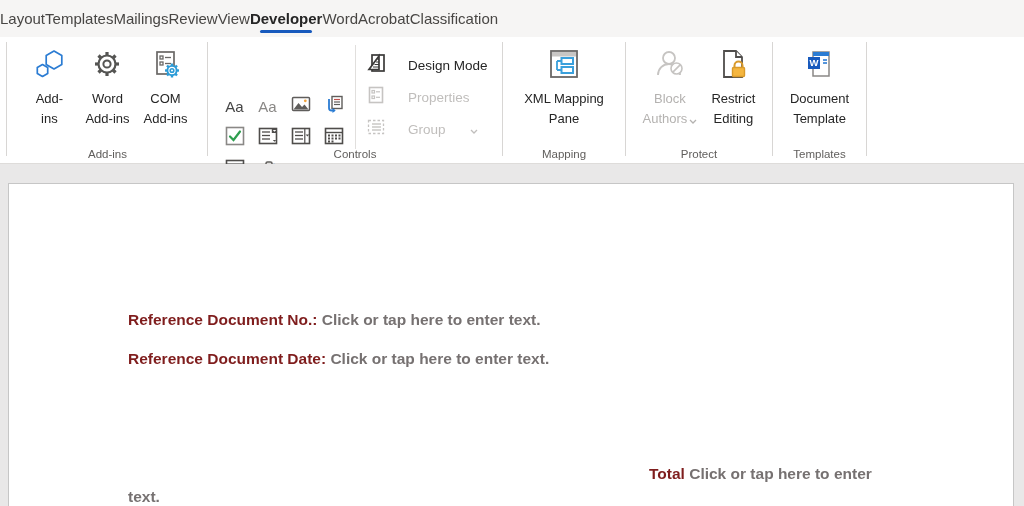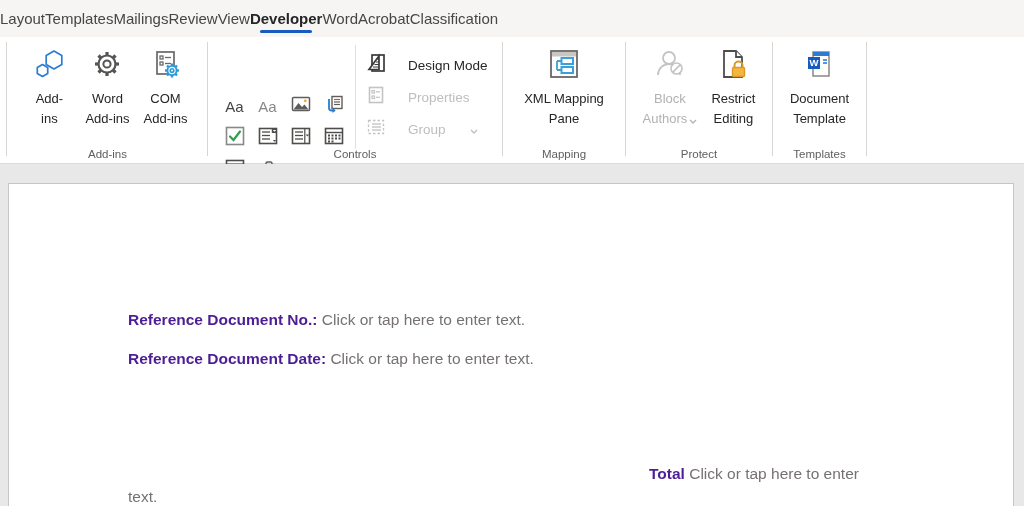--- a/index.html
+++ b/index.html
@@ -46,22 +46,22 @@
   .ctl-row { height:32px; display:flex; align-items:center; gap:22px; cursor:pointer; }
   .ctl-row .clbl { font-size:13.5px; color:#262626; white-space:nowrap; }
   .ctl-row.disabled .clbl { color:#c0bebc;text-align:right; }
 
   
   .docarea { position:absolute; left:0; top:164px; width:1024px; height:342px;
     background:#e9e8e8; }
   .page { position:absolute; left:8px; top:19px; width:1006px; height:330px;
     background:#ffffff; border:1px solid #c6c6c6; }
   .docline { position:absolute; font-size:15.5px; white-space:nowrap; color:#767171; }
-  .docline b { color:#4c1d95; font-weight:700; }
-  .ph { color:#767171; font-weight:400; }
+  .docline b { color:#7f1d1d; font-weight:700; }
+  .ph { color:#767171; font-weight:700; }
 </style>
 </head>
 <body>
 
 <div class="app">
 
   <div class="tabbar">
     <div class="tab">Layout</div>
     <div class="tab">Templates</div>
     <div class="tab">Mailings</div>

